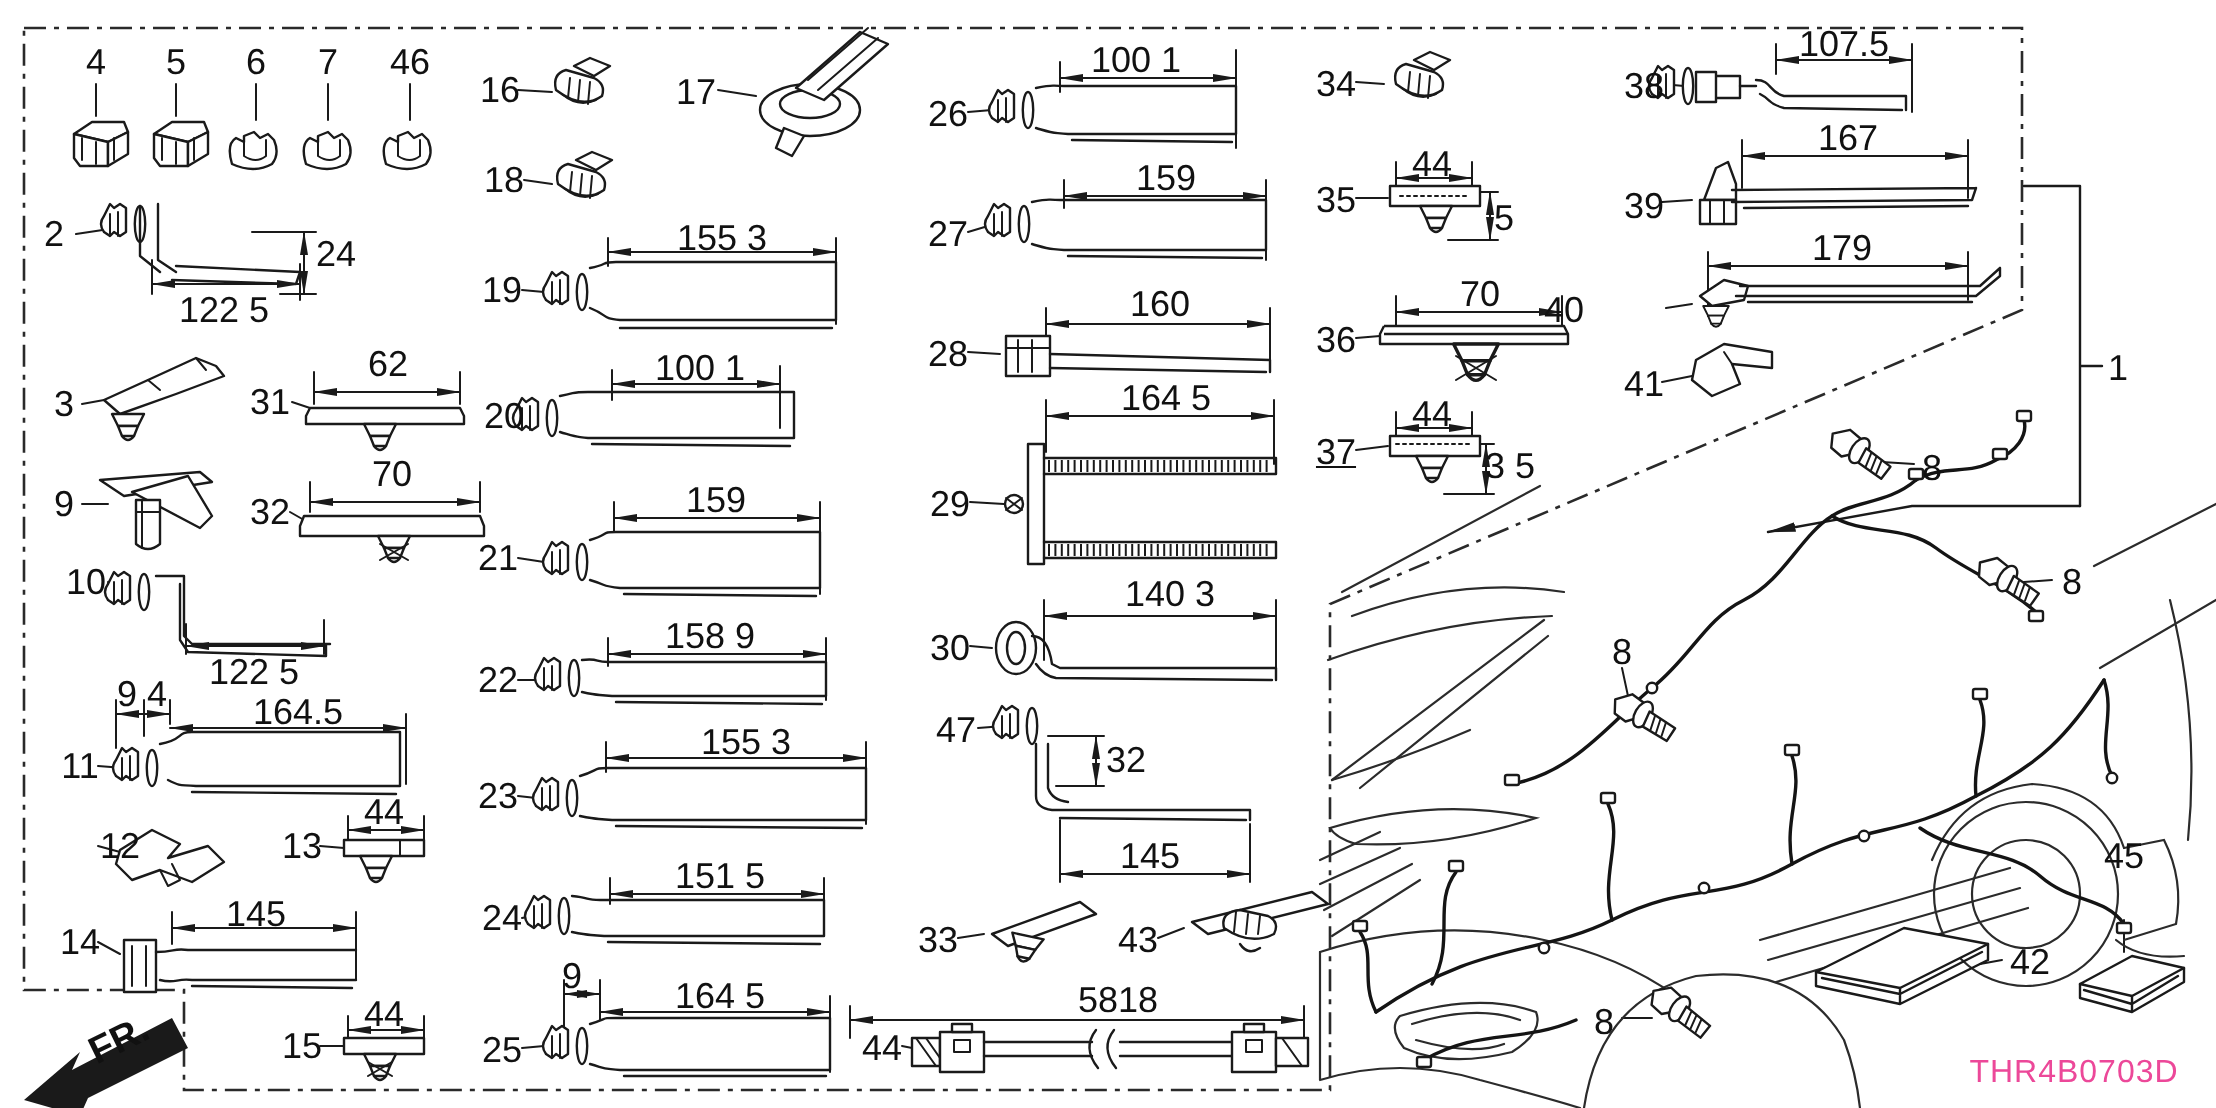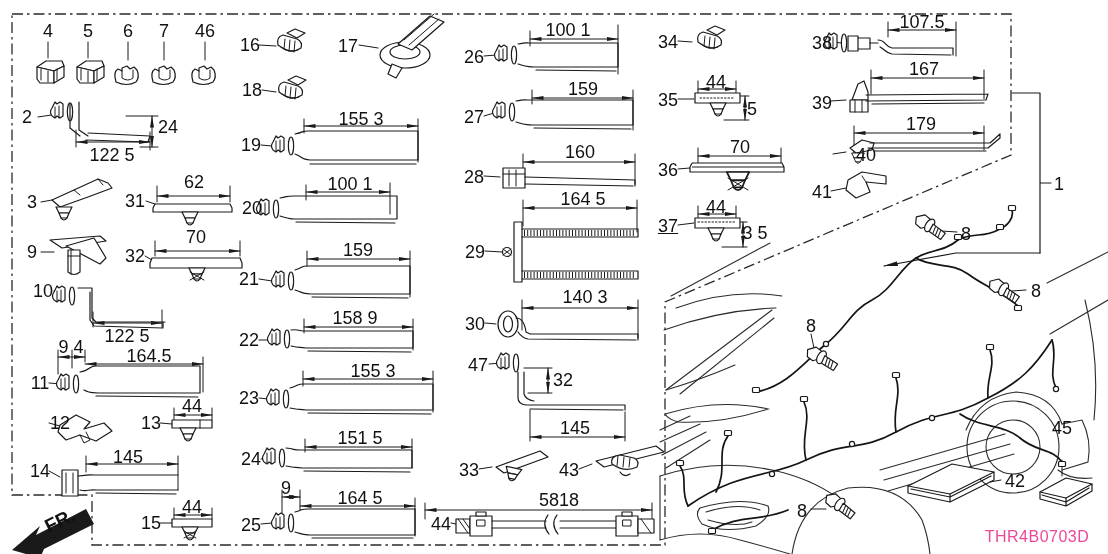--- a/index.html
+++ b/index.html
@@ -436,21 +436,21 @@
       <div class="part-label" style="left: 478px; top: 365px;">47</div>
       <div class="part-label" style="left: 469px; top: 470px;">33</div>
       <div class="part-label" style="left: 569px; top: 470px;">43</div>
       <div class="part-label" style="left: 441px; top: 524px;">44</div>
       <div class="part-label" style="left: 668px; top: 42px;">34</div>
       <div class="part-label" style="left: 668px; top: 100px;">35</div>
       <div class="part-label" style="left: 668px; top: 170px;">36</div>
       <div class="part-label" style="left: 668px; top: 226px; text-decoration: underline;">37</div>
       <div class="part-label" style="left: 822px; top: 43px; text-align: center;">38</div>
       <div class="part-label" style="left: 822px; top: 103px;">39</div>
-      <div class="part-label" style="left: 866px; top: 155px; text-align: right;">40</div>
+      <div class="part-label" style="left: 782px; top: 155px; text-align: right;">40</div>
       <div class="part-label" style="left: 822px; top: 192px;">41</div>
       <div class="part-label" style="left: 1059px; top: 184px;">1</div>
       <div class="part-label" style="left: 811px; top: 326px;">8</div>
       <div class="part-label" style="left: 966px; top: 234px;">8</div>
       <div class="part-label" style="left: 1036px; top: 291px;">8</div>
       <div class="part-label" style="left: 802px; top: 511px;">8</div>
       <div class="part-label" style="left: 1015px; top: 481px; text-align: center;">42</div>
       <div class="part-label" style="left: 1062px; top: 428px;">45</div>
       <div class="dim-label" style="left: 168px; top: 127px;">24</div>
       <div class="dim-label" style="left: 112px; top: 155px;">122 5</div>

